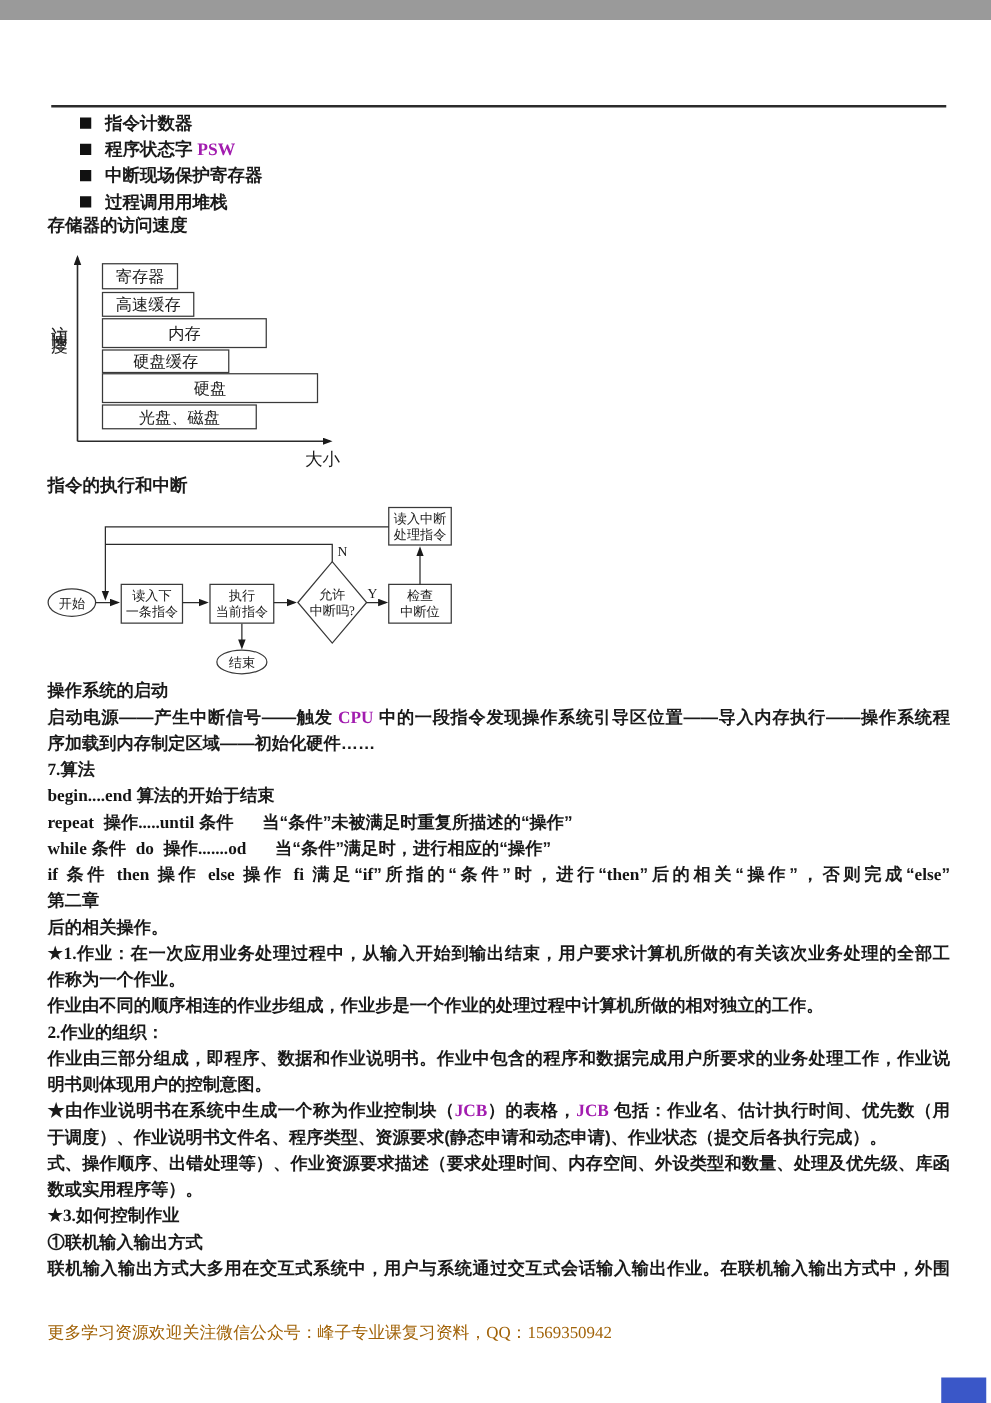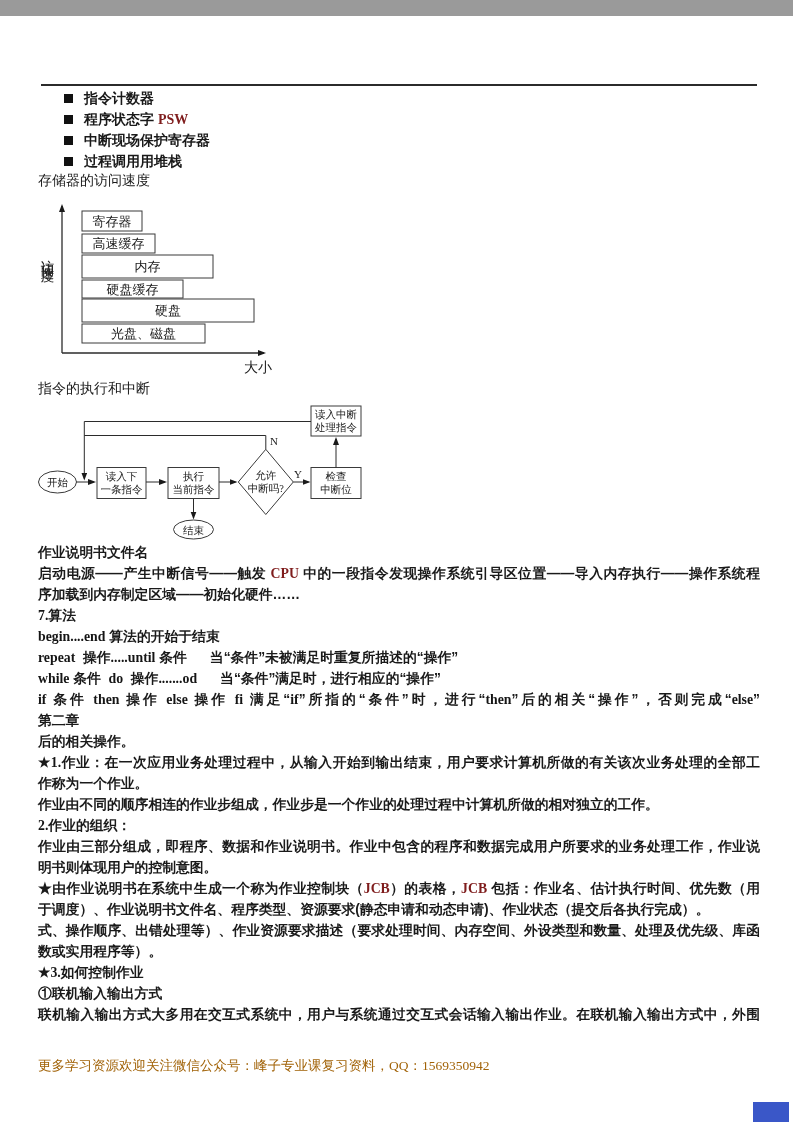--- a/index.html
+++ b/index.html
@@ -5,33 +5,33 @@
   html,body { margin:0; padding:0; background:#9a9a9a; }
   .page {
     position:relative; width:793px; height:1122px; background:#ffffff;
     font-family:"Liberation Sans", sans-serif; color:#1a1a1a; overflow:hidden;
     margin:16px auto;
   }
   .topline { position:absolute; left:41px; top:68px; width:716px; height:2px; background:#2b2b2b; }
   .bullets { position:absolute; left:64px; top:72px; }
   .bullet-row { display:flex; align-items:center; height:21px; font-size:14px; font-weight:bold; }
   .sq { width:9px; height:9px; background:#111; margin-right:11px; flex:0 0 auto; }
-  .h-title { position:absolute; left:38px; font-size:14px; font-weight:normal; height:21px; line-height:21px; }
+  .h-title { position:absolute; left:38px; font-size:14px; font-weight:bold; height:21px; line-height:21px; }
   #h-mem { top:154px; }
   #h-instr { top:362px; }
   .memsvg { position:absolute; left:30px; top:180px; }
   .flowsvg { position:absolute; left:30px; top:385px; }
   .vlabel {
     position:absolute; left:38px; top:233px; writing-mode:vertical-rl;
     font-family:"Liberation Serif", serif; font-size:13.5px; letter-spacing:3px; color:#222;
   }
   .bodytext { position:absolute; left:38px; top:526px; width:722px; font-size:13.8px; font-weight:bold; }
   .line { height:21px; line-height:21px; white-space:pre; overflow:visible; }
   .line.j { white-space:normal; text-align:justify; text-align-last:justify; }
-  .lb { font-family:"Liberation Serif", serif; color:#7f1d1d; }
+  .lb { font-family:"Liberation Serif", serif; color:#a21caf; }
   .ld { font-family:"Liberation Serif", serif; color:#151515; }
   .footer {
     position:absolute; left:38px; top:1041px; font-family:"Liberation Serif", serif;
     font-size:13.5px; font-weight:normal; color:#a16207;
   }
   .badge { position:absolute; left:753px; top:1086px; width:36px; height:25px; background:#3a57c8; }
   svg text { font-family:"Liberation Serif", serif; fill:#1a1a1a; }
 </style>
 </head>
 <body>
@@ -125,21 +125,21 @@
     <line x1="263.3" y1="81" x2="278.5" y2="81" stroke="#2b2b2b" marker-end="url(#ah2)"></line>
     <text x="268" y="77" font-size="11" text-anchor="middle">Y</text>
     <line x1="306" y1="66.5" x2="306" y2="38" stroke="#2b2b2b" marker-end="url(#ah2)"></line>
     <polyline points="281,20.5 54.3,20.5 54.3,77.5" fill="none" stroke="#2b2b2b" marker-end="url(#ah2)"></polyline>
     <polyline points="235.8,48.3 235.8,34.5 54.3,34.5" fill="none" stroke="#2b2b2b"></polyline>
     <text x="240" y="44" font-size="11" text-anchor="start">N</text>
     <line x1="163.5" y1="98" x2="163.5" y2="116.5" stroke="#2b2b2b" marker-end="url(#ah2)"></line>
   </svg>
 
   <div class="bodytext">
-    <div class="line"><span>作业说明书文件名</span></div>
+    <div class="line"><span>操作系统的启动</span></div>
     <div class="line j"><span>启动电源——产生中断信号——触发 </span><span class="lb">CPU</span><span> 中的一段指令发现操作系统引导区位置——导入内存执行——操作系统程</span></div>
     <div class="line"><span>序加载到内存制定区域——初始化硬件……</span></div>
     <div class="line"><span class="ld">7.</span><span>算法</span></div>
     <div class="line"><span class="ld">begin....end</span><span> 算法的开始于结束</span></div>
     <div class="line"><span class="ld">repeat</span><span>  操作</span><span class="ld">.....until</span><span> 条件      当“条件”未被满足时重复所描述的“操作”</span></div>
     <div class="line"><span class="ld">while</span><span> 条件  </span><span class="ld">do</span><span>  操作</span><span class="ld">.......od</span><span>      当“条件”满足时，进行相应的“操作”</span></div>
     <div class="line j"><span class="ld">if</span><span> 条件  </span><span class="ld">then</span><span>  操作 </span><span class="ld">else</span><span> 操作 </span><span class="ld">fi</span><span>   满足“</span><span class="ld">if</span><span>”所指的“条件”时，进行“</span><span class="ld">then</span><span>”后的相关“操作”，否则完成“</span><span class="ld">else</span><span>”</span></div>
     <div class="line"><span>第二章</span></div>
     <div class="line"><span>后的相关操作。</span></div>
     <div class="line j"><span>★</span><span class="ld">1.</span><span>作业：在一次应用业务处理过程中，从输入开始到输出结束，用户要求计算机所做的有关该次业务处理的全部工</span></div>

